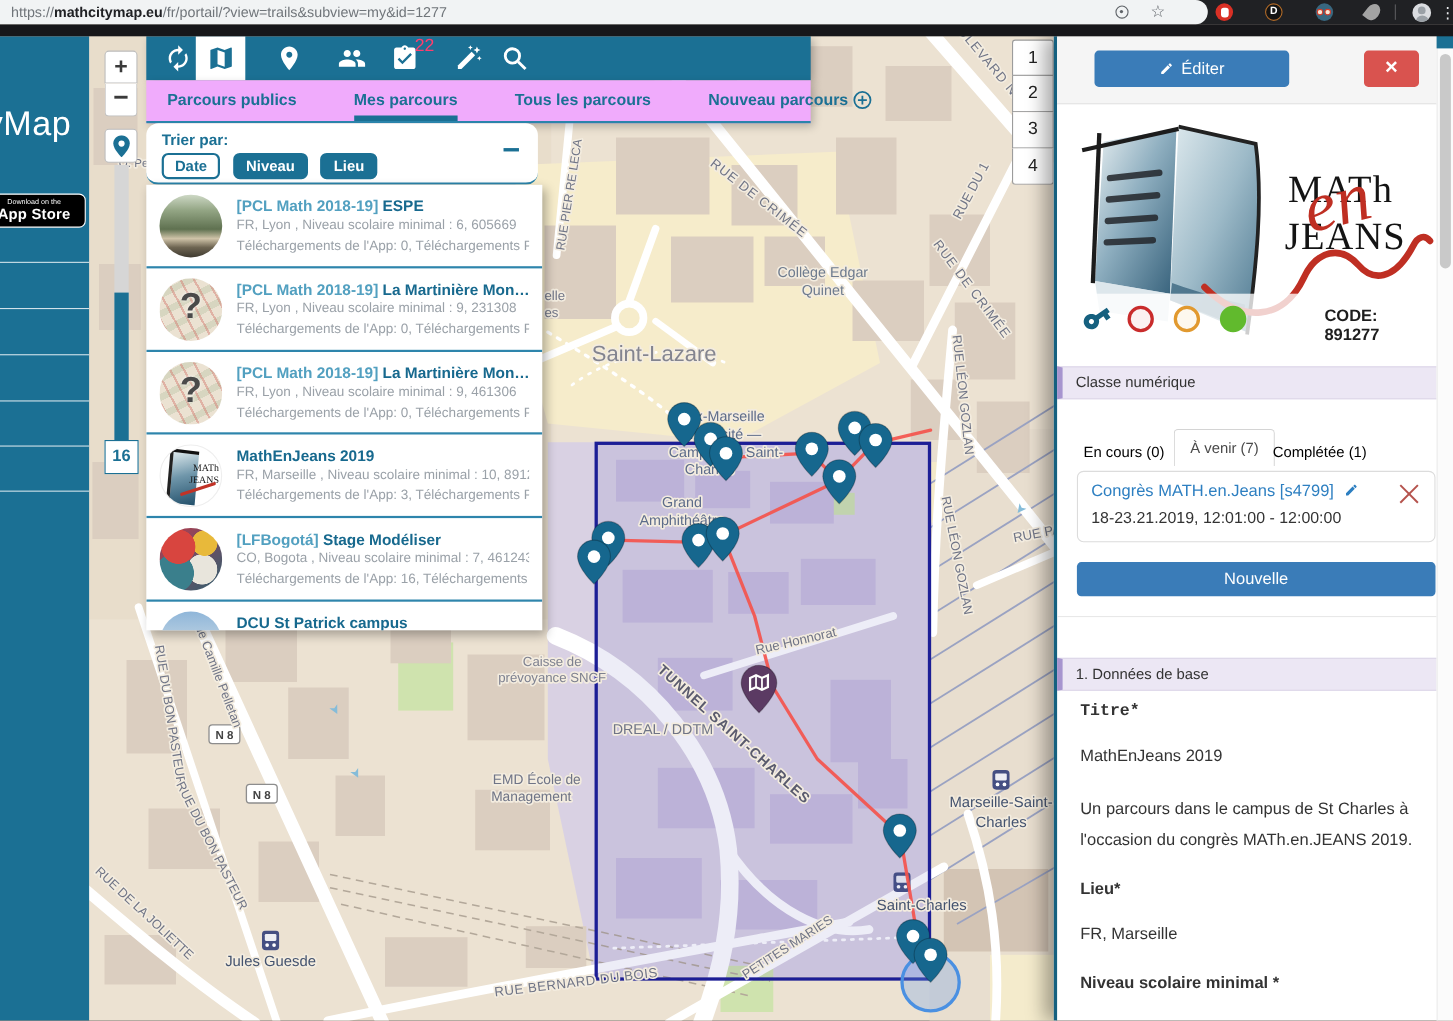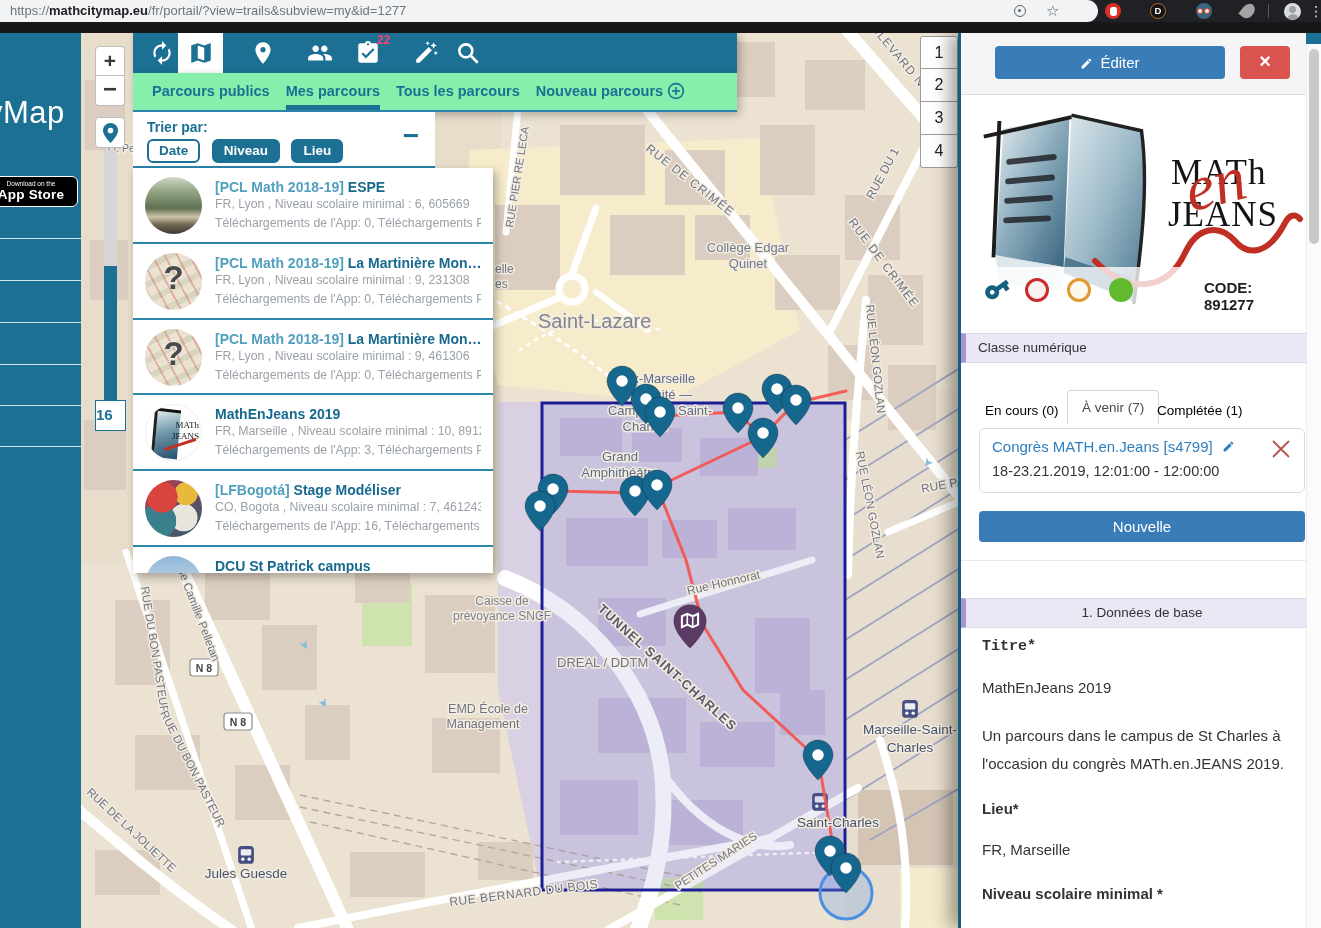--- a/index.html
+++ b/index.html
@@ -43,35 +43,35 @@
   #map{position:absolute;left:81px;top:33px;width:879px;height:895px;z-index:1;}
   .mlab{paint-order:stroke;stroke:#f3ecdf;stroke-width:3px;stroke-linejoin:round;}
 
   
   .mbtn{position:absolute;width:30px;background:#fff;border:1px solid #bdbdbd;color:#3a3a3a;text-align:center;z-index:5;cursor:pointer;}
   #zoomin{left:95px;top:46px;height:30px;border-radius:4px 4px 0 0;font-size:21px;line-height:28px;font-weight:600;}
   #zoomout{left:95px;top:76px;height:30px;border-top:none;border-radius:0 0 4px 4px;font-size:24px;line-height:26px;font-weight:600;}
   #locate{left:95px;top:117px;height:31px;border-radius:4px;padding-top:5px;}
   #slider-track{position:absolute;left:104px;top:150px;width:13px;height:250px;background:#d6d6d6;z-index:4;}
   #slider-fill{position:absolute;left:104px;top:266px;width:13px;height:134px;background:#1b7094;z-index:5;}
-  #zoomlevel{position:absolute;left:95px;top:400px;width:31px;height:31px;background:#fff;border:1.5px solid #1b7094;color:#1b7094;font-weight:bold;font-size:15px;text-align:left;line-height:28px;z-index:5;}
+  #zoomlevel{position:absolute;left:95px;top:400px;width:31px;height:31px;background:#fff;border:1.5px solid #1b7094;color:#1b7094;font-weight:bold;font-size:15px;text-align:center;line-height:28px;z-index:5;}
   #layers{position:absolute;left:920px;top:36px;width:38px;z-index:5;}
   .layerbtn{width:38px;height:33px;background:#fff;border:1px solid #9c9c9c;border-top:none;text-align:center;line-height:32px;font-size:16px;color:#222;}
   .layerbtn:first-child{border-top:1px solid #9c9c9c;border-radius:3px 3px 0 0;}
   .layerbtn:last-child{border-radius:0 0 3px 3px;}
 
   
   #tp-head{position:absolute;left:133px;top:33px;width:604px;height:40px;background:#1b7094;z-index:35;box-shadow:3px 2px 8px rgba(0,0,0,.28);}
   .hic{position:absolute;top:7px;width:26px;height:26px;}
   #tp-tile{position:absolute;left:45px;top:0;width:45px;height:40px;background:#fff;}
-  #tp-badge{position:absolute;left:244px;top:0px;color:#ff3d6e;font-size:12px;font-weight:bold;z-index:2;text-align:right;}
-  #tp-tabs{position:absolute;left:133px;top:73px;width:604px;height:39px;background:#86efac;border-bottom:2px solid #2b84ab;display:flex;gap:16px;padding-left:19px;align-items:stretch;z-index:35;box-shadow:3px 3px 8px rgba(0,0,0,.25);}
+  #tp-badge{position:absolute;left:244px;top:0px;color:#ff3d6e;font-size:16px;font-weight:normal;z-index:2;text-align:right;}
+  #tp-tabs{position:absolute;left:133px;top:73px;width:604px;height:39px;background:#f0abfc;border-bottom:2px solid #2b84ab;display:flex;gap:52px;padding-left:19px;align-items:stretch;z-index:35;box-shadow:3px 3px 8px rgba(0,0,0,.25);}
   .ptab{font-size:14.5px;font-weight:600;color:#1b7094;padding:10px 0 6px;display:flex;align-items:center;gap:4px;border-bottom:5px solid transparent;cursor:pointer;white-space:nowrap;}
   .ptab.active{border-bottom-color:#1b7094;}
-  #tp-sort{position:absolute;left:133px;top:112px;width:302px;height:56px;background:#fff;border-bottom:2px solid #2b84ab;padding:7px 14px;z-index:35;}
+  #tp-sort{position:absolute;left:133px;top:112px;width:356px;height:56px;background:#fff;border-bottom:2px solid #2b84ab;padding:7px 14px;z-index:35;border-radius:11px;}
   #sortlabel{font-size:14px;font-weight:bold;color:#1b7094;}
   .sbtn{display:inline-block;margin-top:4px;margin-right:7px;font-size:13.5px;font-weight:bold;border-radius:6px;padding:2px 10px 3px;cursor:pointer;}
   .sbtn.outline{border:2px solid #1b7094;color:#1b7094;background:#fff;}
   .sbtn.fill{border:2px solid #1b7094;background:#1b7094;color:#fff;}
   #sort-collapse{position:absolute;right:16px;top:14px;color:#1b7094;font-size:28px;font-weight:bold;line-height:20px;cursor:pointer;}
   #tp-list{position:absolute;left:133px;top:168px;width:360px;height:405px;background:#fff;overflow:hidden;z-index:35;box-shadow:3px 4px 9px rgba(0,0,0,.3);}
   .item{height:75.8px;display:flex;padding:9px 12px;border-bottom:2px solid #2e85ac;cursor:pointer;}
   .th{width:57px;height:57px;border-radius:50%;flex:none;overflow:hidden;position:relative;background:#ddd;}
   .itxt{margin-left:13px;overflow:hidden;}
   .t-title{font-size:14px;font-weight:bold;white-space:nowrap;overflow:hidden;margin-top:2px;}
@@ -85,38 +85,38 @@
   .th-mej::before{content:"";position:absolute;left:12%;top:6%;width:42%;height:84%;background:linear-gradient(160deg,#dce8ec 0%,#6f96aa 45%,#23506b 100%);transform:skew(-5deg,7deg);border-left:3px solid #222;border-top:3px solid #111;}
   .th-mej::after{content:"";position:absolute;left:30%;bottom:26%;width:62%;height:3px;background:#c13327;transform:rotate(-18deg);border-radius:2px;}
   .mejt{position:absolute;right:2px;font-family:"Liberation Serif",serif;font-size:9px;color:#1a1a1a;line-height:1;}
   .mejt.a{top:16px;} .mejt.b{top:27px;}
   .th-bog{background:radial-gradient(circle at 30% 30%,#d8453f 0 27%,transparent 28%),radial-gradient(circle at 72% 24%,#e8b93a 0 19%,transparent 20%),radial-gradient(circle at 24% 72%,#3a7f8c 0 29%,transparent 30%),radial-gradient(circle at 68% 66%,#e8e5dc 0 25%,transparent 26%),linear-gradient(140deg,#c23b46 0%,#7c4a62 40%,#2e5f6e 100%);}
   .th-dcu{background:linear-gradient(180deg,#8fb6d9 0%,#b9d0e2 45%,#d9cdb4 65%,#8a97a5 100%);}
 
   
   #dpanel{position:absolute;left:958px;top:33px;width:363px;height:895px;background:#fff;border-left:3px solid #15607f;z-index:40;box-shadow:-9px 0 16px rgba(0,0,0,.35);}
   #dp-head{position:absolute;left:0;top:0;width:345px;height:62px;background:#f5f5f5;border-bottom:1px solid #ddd;}
-  #btn-edit{position:absolute;left:34px;top:13px;width:230px;height:33px;background:#3a7cb8;border-radius:4px;color:#fff;font-size:15px;text-align:center;line-height:33px;cursor:pointer;}
+  #btn-edit{position:absolute;left:34px;top:13px;width:177px;height:33px;background:#3a7cb8;border-radius:4px;color:#fff;font-size:15px;text-align:center;line-height:33px;cursor:pointer;}
   #btn-edit svg{vertical-align:-2px;margin-right:7px;}
   #btn-close{position:absolute;left:279px;top:13px;width:50px;height:33px;background:#d9534f;border-radius:4px;color:#fff;font-size:20px;font-weight:bold;text-align:center;line-height:31px;cursor:pointer;}
   #dp-logo{position:absolute;left:0;top:62px;width:345px;height:238px;background:#fff;overflow:hidden;}
   .mej-fab{position:absolute;left:15px;top:16px;width:185px;height:205px;}
   #mej-t1{position:absolute;left:210px;top:58px;font-family:"Liberation Serif",serif;font-size:35px;color:#141414;letter-spacing:1px;}
   #mej-t2{position:absolute;left:207px;top:100px;font-family:"Liberation Serif",serif;font-size:35px;color:#141414;letter-spacing:1px;}
   #mej-en{position:absolute;left:224px;top:52px;font-family:"Liberation Serif",serif;font-style:italic;font-size:64px;color:#bf2f23;transform:rotate(-14deg);}
   .mej-fl{position:absolute;left:128px;top:88px;width:215px;height:120px;}
   #logo-strip{position:absolute;left:7px;top:172px;width:278px;height:46px;background:rgba(255,255,255,.78);}
   #key-ic{position:absolute;left:22px;top:180px;width:28px;height:28px;}
   .stat{position:absolute;top:183px;width:24px;height:24px;border-radius:50%;}
   #st-red{left:64px;border:3px solid #c92c2c;background:#fbf1f1;}
   #st-or{left:106px;border:3px solid #e1992f;background:#fdf8ee;}
   #st-gr{left:148px;background:#61ba2d;}
   #code{position:absolute;left:243px;top:184px;font-size:15px;font-weight:bold;color:#1e1e1e;}
   .sechead{position:absolute;left:0;width:345px;height:30px;background:#ece7f4;border-left:5px solid #a795cf;border-top:1px solid #ddd6e8;border-bottom:1px solid #ddd6e8;line-height:28px;padding-left:12px;font-size:13.5px;color:#333;cursor:pointer;}
-  #sec-classe{top:300px;} #sec-donnees{top:565px;text-align:center;}
+  #sec-classe{top:300px;} #sec-donnees{top:565px;}
   .ctab-link{position:absolute;font-size:13.5px;color:#000000;cursor:pointer;}
   #ctab1{left:24px;top:370px;}
   #ctab2{position:absolute;left:106px;top:357px;padding:9px 14px;border:1px solid #d4d4d4;border-bottom:none;border-radius:4px 4px 0 0;background:#fff;font-size:13.5px;color:#4a4a4a;cursor:pointer;}
   #ctab3{left:196px;top:370px;}
   #sess-card{position:absolute;left:18px;top:395px;width:326px;height:65px;border:1px solid #dcdcdc;border-radius:6px;padding:9px 12px;}
   #sess-title{font-size:15px;font-weight:500;color:#2d7fc1;cursor:pointer;}
   #sess-date{font-size:14.5px;color:#333;margin-top:7px;}
   #sess-x{position:absolute;right:12px;top:9px;width:22px;height:22px;cursor:pointer;}
   #btn-new{position:absolute;left:18px;top:478px;width:326px;height:31px;background:#3a7cb8;border-radius:4px;color:#fff;font-size:15px;text-align:center;line-height:31px;cursor:pointer;}
   #dp-div{position:absolute;left:0;top:527px;width:345px;height:1px;background:#e8e8e8;}

